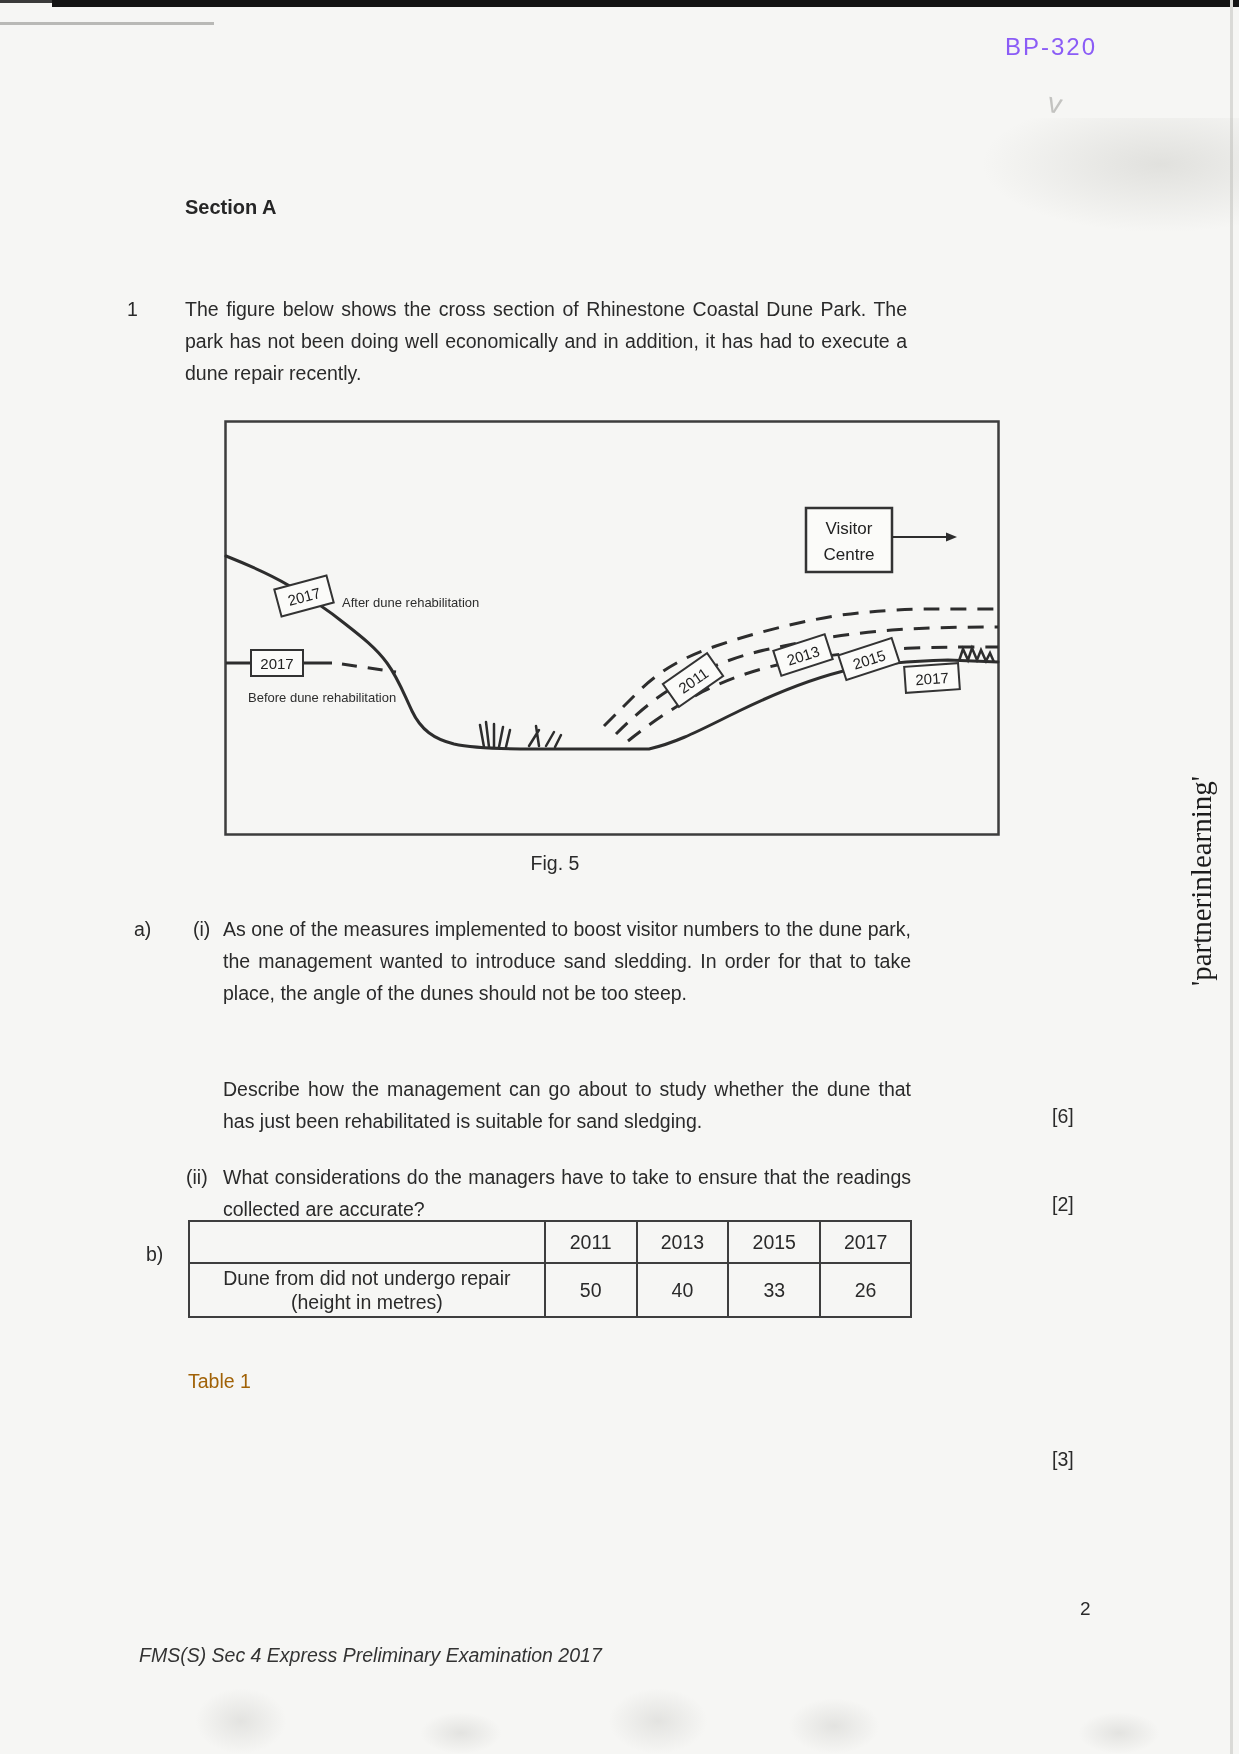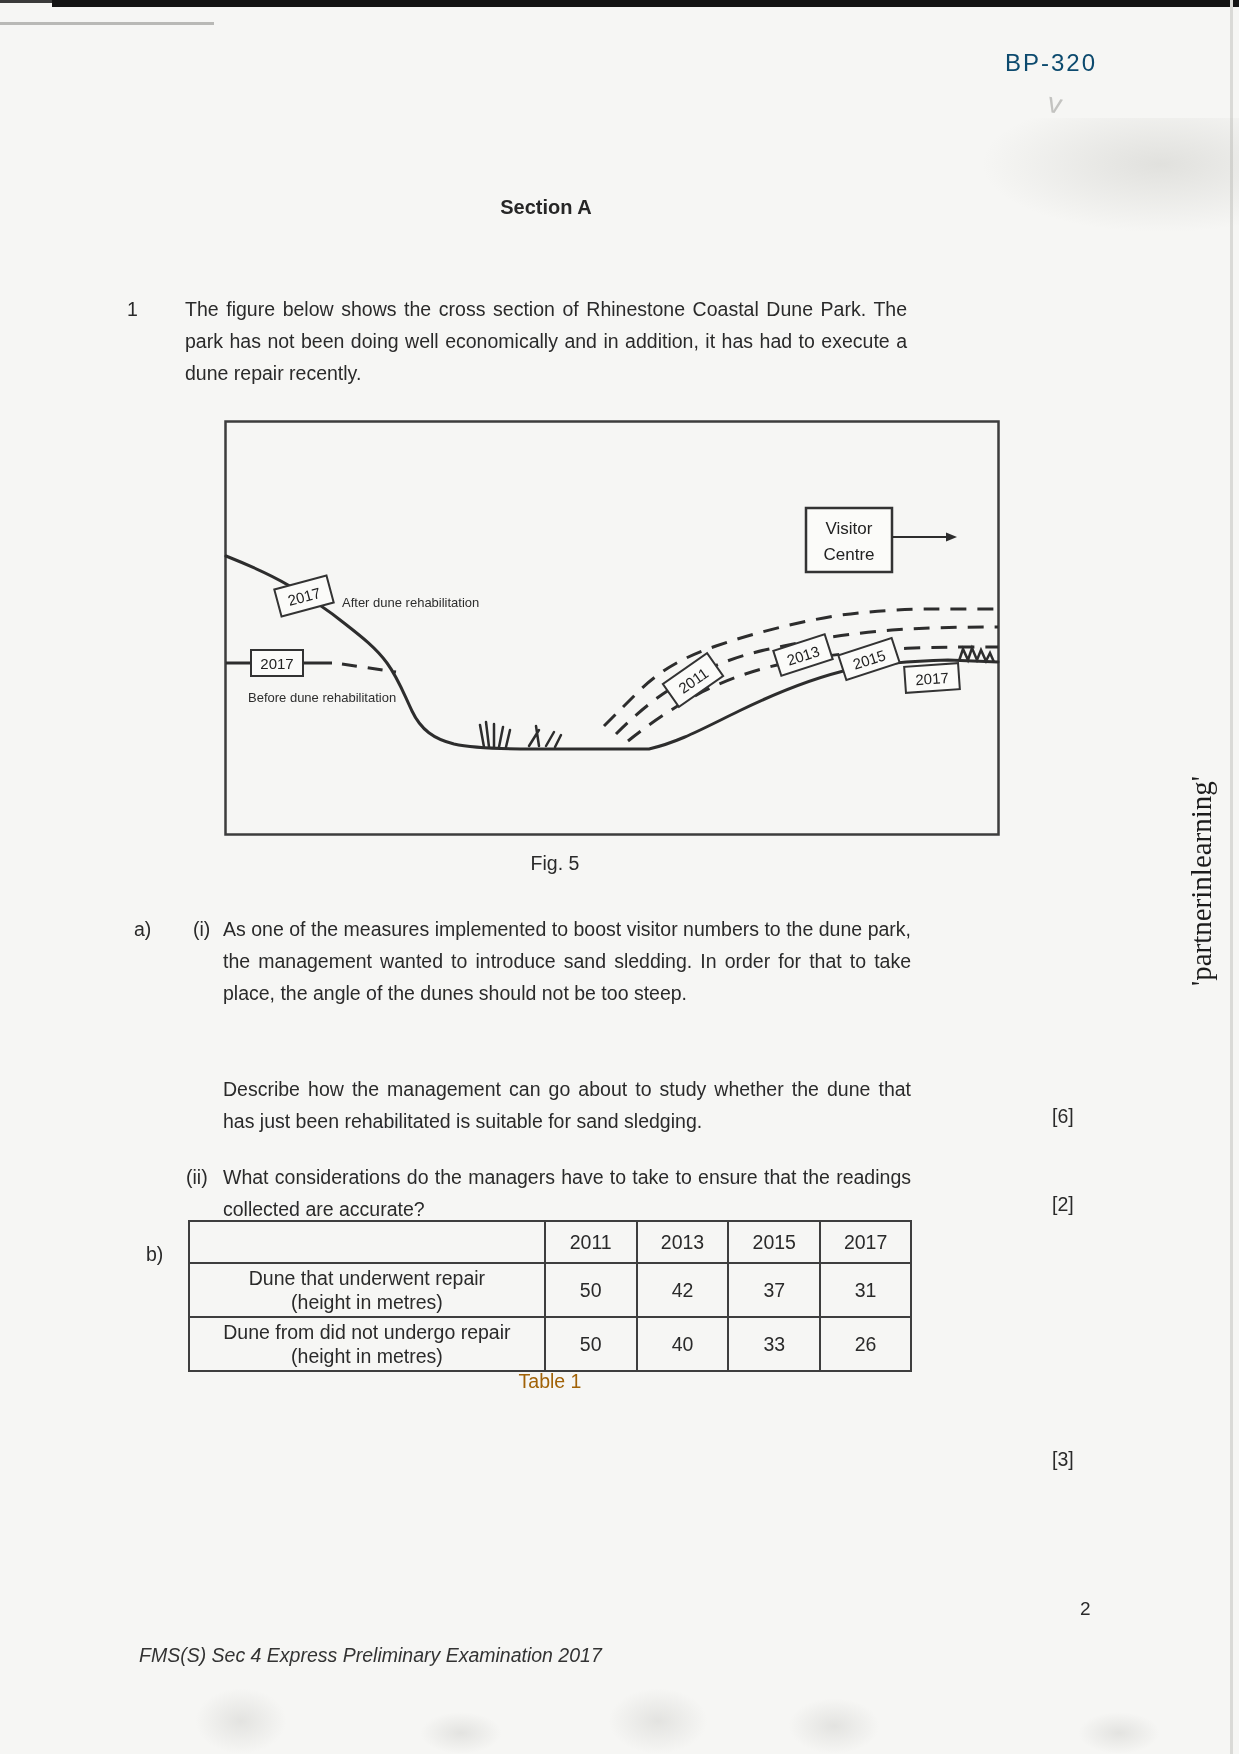--- a/index.html
+++ b/index.html
@@ -1,27 +1,27 @@
 <!DOCTYPE html>
 <html><head>
 <meta charset="utf-8">
 <style>
   html,body{margin:0;padding:0;background:#e9e9e7;}
   .page{position:relative;width:1239px;height:1754px;background:#f6f6f4;overflow:hidden;
         font-family:"Liberation Sans",sans-serif;color:#262626;}
   .abs{position:absolute;}
   .body-text{font-size:19.5px;line-height:32px;text-align:justify;color:#2a2a2a;}
   .bold{font-weight:bold;}
-  .center{text-align:center;}
+  .center{}
   .marks{font-size:19.5px;color:#2a2a2a;}
   .top-edge{position:absolute;left:0;top:0;width:100%;height:3px;background:#3a3a3a;}
   .top-bar{position:absolute;left:52px;top:0;width:1187px;height:7px;background:#141414;}
   .top-gray-line{position:absolute;left:0;top:22px;width:214px;height:3px;background:#b9b9b6;}
   .right-edge{position:absolute;left:1230px;top:0;width:3px;height:100%;background:#dadad7;}
-  .stamp{position:absolute;left:1005px;top:33px;font-size:24px;letter-spacing:2px;color:#0c4a6e;margin-top:16px;}
+  .stamp{position:absolute;left:1005px;top:33px;font-size:24px;letter-spacing:2px;color:#8b5cf6;}
   .pencil-mark{position:absolute;left:1048px;top:88px;font-size:28px;color:#c3c3c0;transform:rotate(12deg);}
   .figure-wrap{position:absolute;left:224px;top:420px;width:776px;height:416px;}
   .fig-caption{position:absolute;left:185px;top:852px;width:740px;text-align:center;font-size:19.5px;color:#2a2a2a;}
   .watermark{position:absolute;left:1072px;top:866px;width:256px;height:30px;text-align:center;
              transform:rotate(-90deg);font-family:"Liberation Serif",serif;font-size:29px;color:#1c1c1c;}
   table.q-table{position:absolute;left:188px;top:1220px;width:724px;border-collapse:collapse;
                 font-size:19.5px;color:#2a2a2a;}
   table.q-table td,table.q-table th{border:2px solid #3e3e3e;text-align:center;font-weight:normal;padding:0;}
   table.q-table .hrow th{height:40px;}
   table.q-table .drow td{height:52px;line-height:24px;}
@@ -139,30 +139,20 @@
     <tbody>
         <tr class="hrow">
       <th></th>
       <th>2011</th>
       <th>2013</th>
       <th>2015</th>
       <th>2017</th>
     </tr>
     <tr class="drow">
       <td>
-        <span>Dune that underwent repair</span><br>
-        <span>(height in metres)</span>
-      </td>
-      <td>50</td>
-      <td>42</td>
-      <td>37</td>
-      <td>31</td>
-    </tr>
-    <tr class="drow">
-      <td>
         <span>Dune from did not undergo repair</span><br>
         <span>(height in metres)</span>
       </td>
       <td>50</td>
       <td>40</td>
       <td>33</td>
       <td>26</td>
     </tr>
   </tbody>
     </table>

